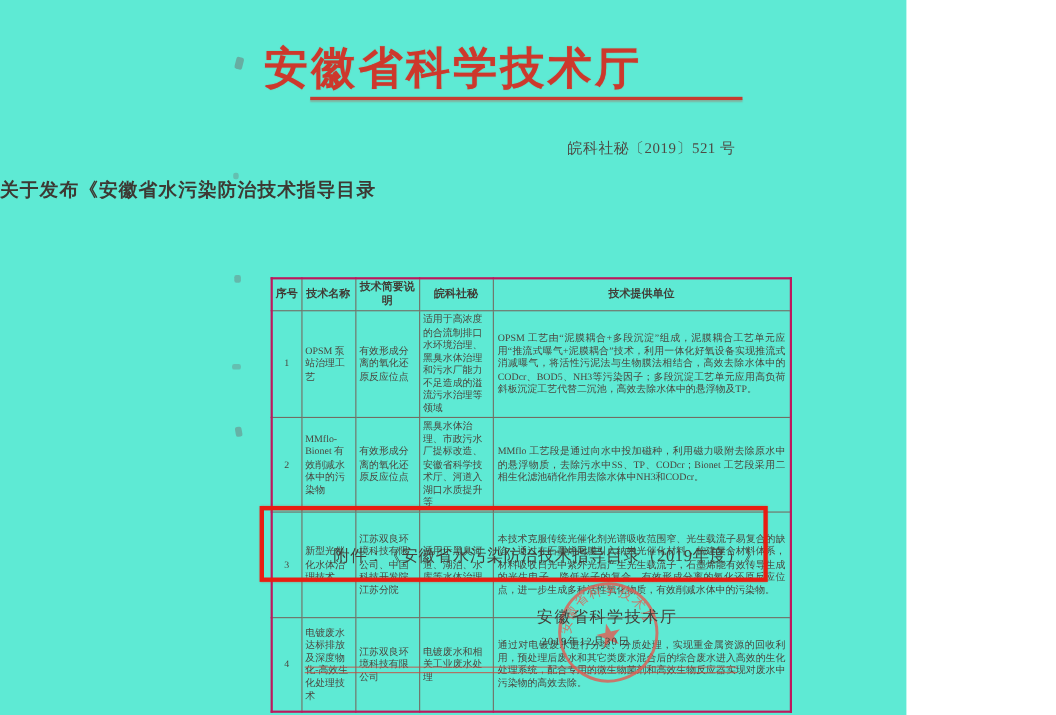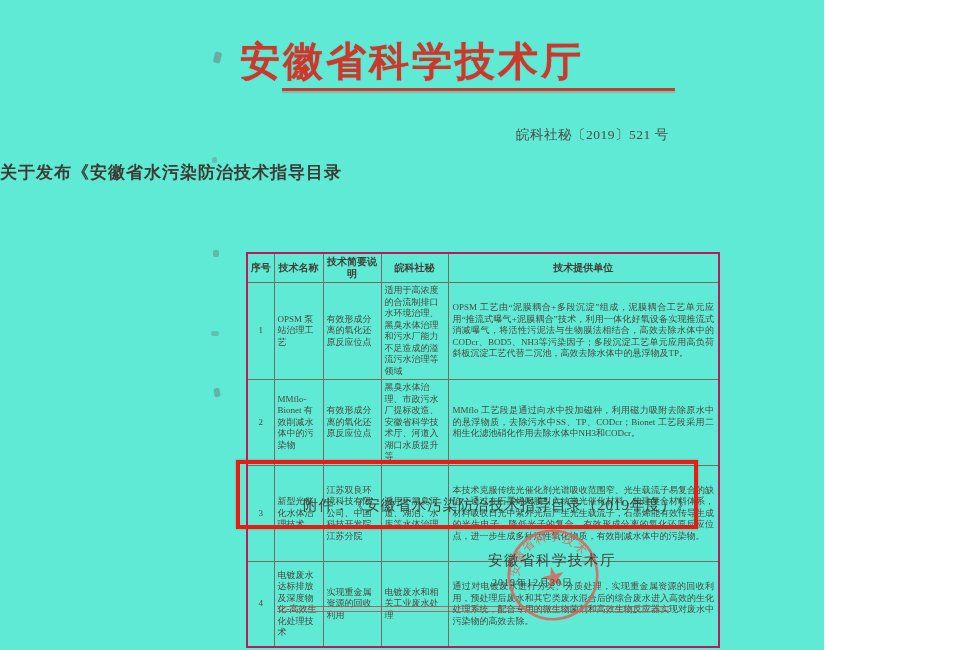--- a/index.html
+++ b/index.html
@@ -123,21 +123,21 @@
         <tr id="highlighted-row">
           <td class="c-no">3</td>
           <td>新型光催化水体治理技术</td>
           <td>江苏双良环境科技有限公司、中国科技开发院江苏分院</td>
           <td>适用于黑臭河道、湖泊、水库等水体治理</td>
           <td class="c-sum">本技术克服传统光催化剂光谱吸收范围窄、光生载流子易复合的缺陷，通过在石墨烯网膜引入纳米光催化材料，构建复合材料体系，材料吸收日光中紫外光后产生光生载流子，石墨烯能有效传导生成的光生电子，降低光子的复合，有效形成分离的氧化还原反应位点，进一步生成多种活性氧化物质，有效削减水体中的污染物。</td>
         </tr>
         <tr>
           <td class="c-no">4</td>
           <td>电镀废水达标排放及深度物化-高效生化处理技术</td>
-          <td>实现重金属资源的回收利用</td>
+          <td>江苏双良环境科技有限公司</td>
           <td>电镀废水和相关工业废水处理</td>
           <td class="c-sum">通过对电镀废水进行分类、分质处理，实现重金属资源的回收利用，预处理后废水和其它类废水混合后的综合废水进入高效的生化处理系统，配合专用的微生物菌剂和高效生物反应器实现对废水中污染物的高效去除。</td>
         </tr>
       </tbody>
     </table>
     <div class="highlight-box" id="highlight" style="top: 208px; height: 69px;"></div>
   </div>
 
   <div class="attachment">附件：《安徽省水污染防治技术指导目录（2019年度）》</div>
   <div class="issuer">安徽省科学技术厅</div>

